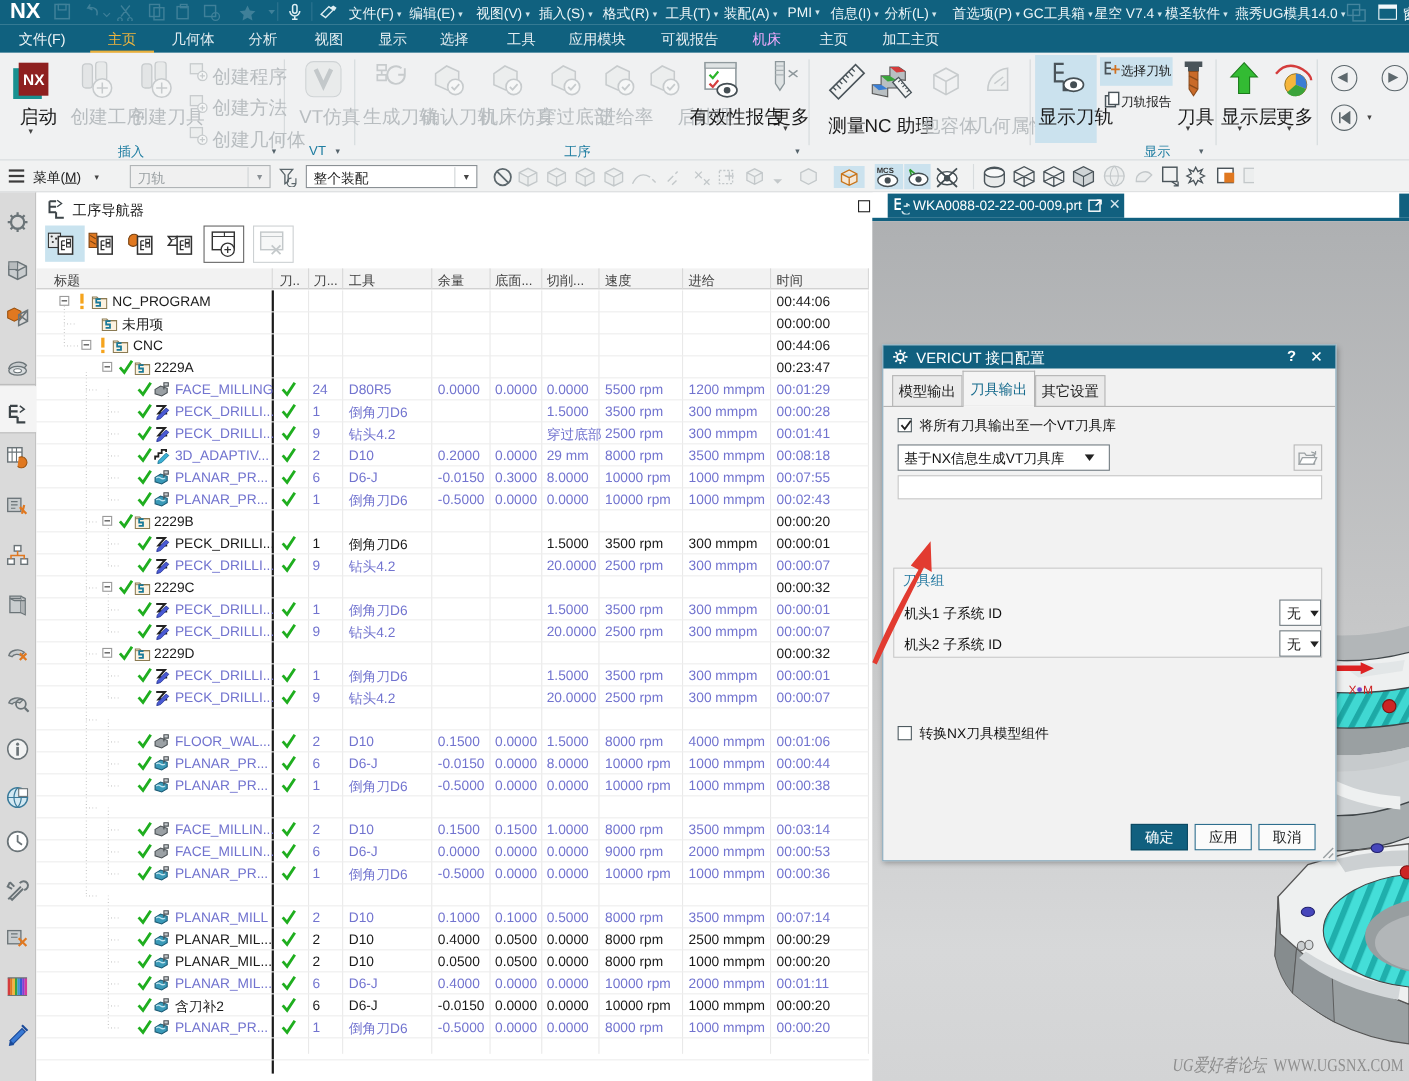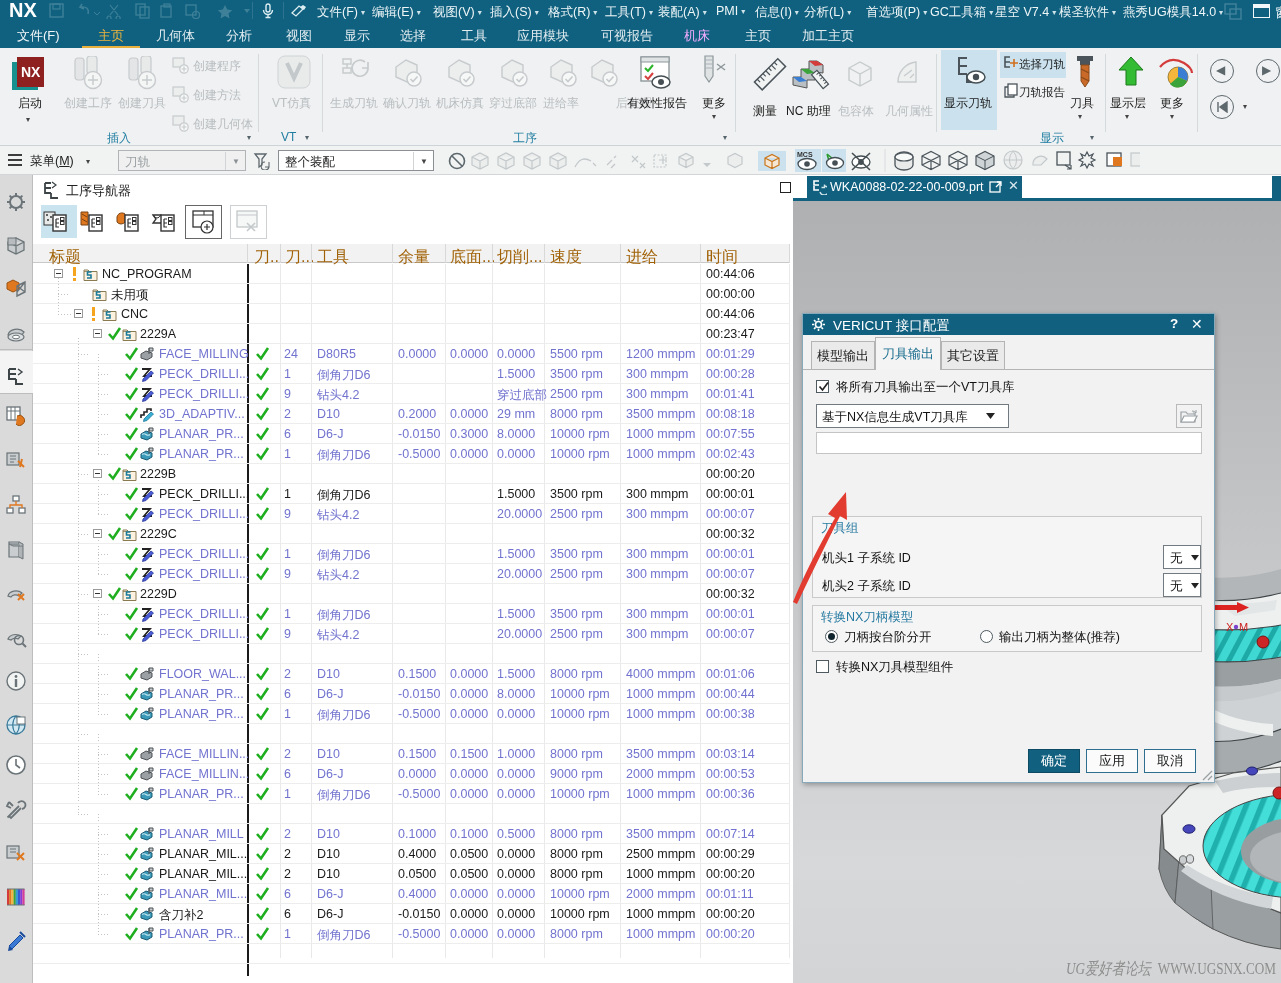--- a/index.html
+++ b/index.html
@@ -4,30 +4,30 @@
 html,body{width:1281px;height:983px;overflow:hidden;font-family:"Liberation Sans",sans-serif;background:#fff}
 .abs{position:absolute}
 #stage{position:relative;width:1281px;height:983px}
 #titlebar{left:0;top:0;width:1281px;height:22px;background:#10617f;color:#fff}
 .tmenu{position:absolute;top:4px;font-size:12.5px;color:#eef6f8;white-space:nowrap}
 .tmenu .ca{font-size:8px;margin-left:3px;color:#cfe4ea;position:relative;top:-1px}
 #tabbar{left:0;top:22px;width:1281px;height:26px;background:#10617f}
 .rtab{position:absolute;top:5px;font-size:13px;color:#e7f0f3;white-space:nowrap}
 #ribbon{left:0;top:48px;width:1281px;height:98px;background:#f0f1f2;border-bottom:1px solid #cdd3d6}
 .rsep{position:absolute;top:6px;height:78px;width:1px;background:#d4d9db}
-.rtxt{position:absolute;top:47px;font-size:12px;color:#1a1a1a;white-space:nowrap}
+.rtxt{position:absolute;top:47px;font-size:17px;color:#1a1a1a;white-space:nowrap}
 .rtxt.dis{color:#b8bdc0}
 .glabel{position:absolute;top:82px;font-size:12px;color:#1f7da1;white-space:nowrap}
 .gcar{position:absolute;top:85px;font-size:8px;color:#55636b}
 #toolrow{left:0;top:146px;width:1281px;height:29px;background:#f1f2f2;border-bottom:1px solid #d2d6d8}
 #sidebar{left:0;top:175px;width:33px;height:808px;background:#dadada;border-right:1px solid #bdbdbd}
 #panel{left:33px;top:175px;width:760px;height:808px;background:#fff}
 #viewport{left:793px;top:175px;width:488px;height:808px;background:#fff}
 #gfx{position:absolute;left:0;top:26px;width:488px;height:782px;background:linear-gradient(180deg,#aeb0b2 0%,#c5c6c7 45%,#d7d8d9 85%,#d3d4d5 100%);overflow:hidden}
-.hdrcell{position:absolute;top:3px;font-size:16px;color:#a16207;white-space:nowrap}
+.hdrcell{position:absolute;top:3px;font-size:12px;color:#404040;white-space:nowrap}
 .tr{position:absolute;left:0;width:757px;height:20px}
 .cell{position:absolute;top:3px;font-size:12.5px;white-space:nowrap;color:#1a1a1a}
 .purple .cell{color:#7173cf}
 .treelabel{position:absolute;top:3px;font-size:12.5px;color:#1a1a1a;white-space:nowrap}
 .purple .treelabel{color:#7173cf}
 .exp{position:absolute;top:5px;width:9px;height:9px;border:1px solid #9a9a9a;background:#fff}
 .exp::before{content:"";position:absolute;left:1px;top:3px;width:5px;height:1px;background:#333}
 #dlg{left:802px;top:313px;width:413px;height:470px;background:#f2f2f2;border:1px solid #86a9bc;box-shadow:1px 2px 5px rgba(0,0,0,.3)}
 .dtab{position:absolute;top:27px;height:29px;background:#eaeaea;border:1px solid #b4b4b4;font-size:13px;color:#222;text-align:center;line-height:27px}
 .dtab.active{top:23px;height:33px;background:#f4f4f4;border-bottom:none;color:#176b8d;line-height:31px}
@@ -1311,27 +1311,20 @@
           </svg>
         </div>
         <div class="dtext" style="left:9px;top:61px">机头2 子系统 ID</div>
         <div class="abs" style="left:350px;top:56px;width:38px;height:24px;background:#fff;border:1px solid #707a80">
           <span style="position:absolute;left:6px;top:4px;font-size:12.5px;color:#111">无</span>
           <svg style="left:27px;top:9px;position:absolute" width="9" height="7" viewBox="0 0 9 7">
             <path d="M0 0 h8 L4 5.5 z" fill="#222"></path>
           </svg>
         </div>
       </div>
-<div class="dgroup" style="top:291px;height:47px">
-        <div class="dglabel">转换NX刀柄模型</div>
-        <div class="radio sel" style="left:12px;top:24px"></div>
-        <div class="dtext" style="left:31px;top:23px">刀柄按台阶分开</div>
-        <div class="radio" style="left:167px;top:24px"></div>
-        <div class="dtext" style="left:186px;top:23px">输出刀柄为整体(推荐)</div>
-      </div>
 <div class="dcheck" style="left:13px;top:346px"></div>
 <div class="dtext" style="left:33px;top:345px">转换NX刀具模型组件</div>
 <div class="abs" style="left:0;top:435px;width:411px;height:24px">
         <div class="dbtn" style="left:225px;background:#11607f;color:#fff;border:1px solid #0d4a63">确定</div>
         <div class="dbtn" style="left:283px;background:#fbfbfb;color:#17191a;border:1px solid #2e6e8e">应用</div>
         <div class="dbtn" style="left:341px;background:#fbfbfb;color:#17191a;border:1px solid #2e6e8e">取消</div>
       </div>
 <svg style="left:398px;top:455px" width="12" height="12" viewBox="0 0 12 12">
         <path d="M11 2 L2 11 M11 7 L7 11" stroke="#9aa0a3" stroke-width="1.3"></path>
       </svg>

